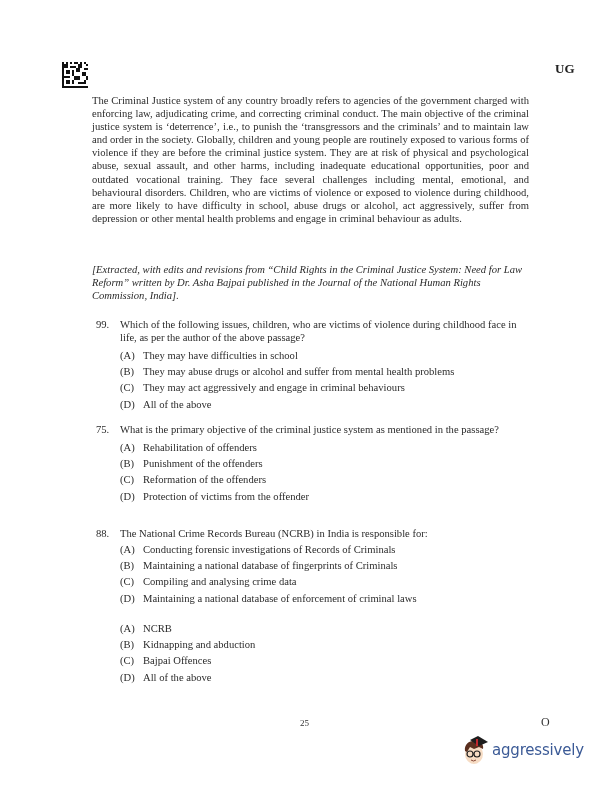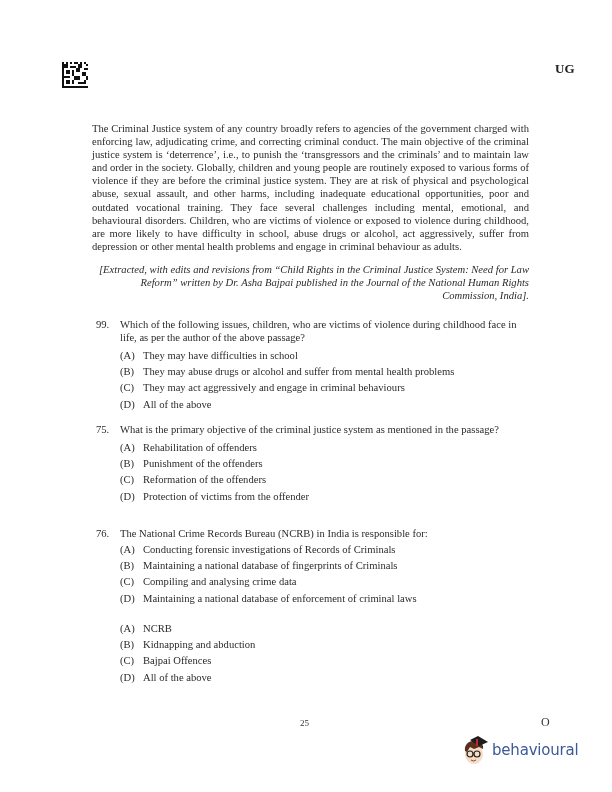--- a/index.html
+++ b/index.html
@@ -35,33 +35,31 @@
     .passage {
       position: absolute;
       left: 92px;
       top: 94px;
       width: 437px;
       font-family: "Liberation Serif", serif;
       font-size: 10.6px;
       line-height: 13.1px;
       text-align: justify;
       color: #2b2b2b;
-      margin-top: 28px;
     }
     .citation {
       position: absolute;
       left: 92px;
       top: 263px;
       width: 437px;
       font-family: "Liberation Serif", serif;
       font-style: italic;
       font-size: 10.6px;
       line-height: 13.1px;
       color: #2b2b2b;
-      text-align: right;
     }
     .question {
       position: absolute;
       left: 96px;
       width: 434px;
       font-family: "Liberation Serif", serif;
       font-size: 10.6px;
       line-height: 13px;
       color: #2b2b2b;
     }
@@ -198,21 +196,21 @@
       </div>
     <div class="option">
         <span class="opt-label">(D)</span>
         <span>Protection of victims from the offender</span>
       </div>
   </div>
 </div>
 
 <div class="question" style="top:527px;">
   <div class="q-head">
-    <span class="q-num">76.</span>
+    <span class="q-num">88.</span>
     <span class="q-text">The National Crime Records Bureau (NCRB) in India is responsible for:</span>
   </div>
   <div class="options" style="margin-top:1px;">
     <div class="option">
         <span class="opt-label">(A)</span>
         <span>Conducting forensic investigations of Records of Criminals</span>
       </div>
     <div class="option">
         <span class="opt-label">(B)</span>
         <span>Maintaining a national database of fingerprints of Criminals</span>
@@ -261,14 +259,14 @@
 
     <polygon points="8,6 16,2 26,8 17,12" fill="#1d1d1d"></polygon>
     <rect x="14" y="5" width="2" height="7" fill="#c0262c"></rect>
 
     <circle cx="8" cy="20" r="3" fill="none" stroke="#222" stroke-width="1.2"></circle>
     <circle cx="15" cy="20" r="3" fill="none" stroke="#222" stroke-width="1.2"></circle>
     <line x1="11" y1="20" x2="12" y2="20" stroke="#222" stroke-width="1.2"></line>
 
     <path d="M9 26 Q11.5 28 14 26" fill="none" stroke="#8a4b3a" stroke-width="1"></path>
   </svg>
-  <span class="logo-text">behavioural</span>
+  <span class="logo-text">aggressively</span>
 </div>
 
 </body></html>

